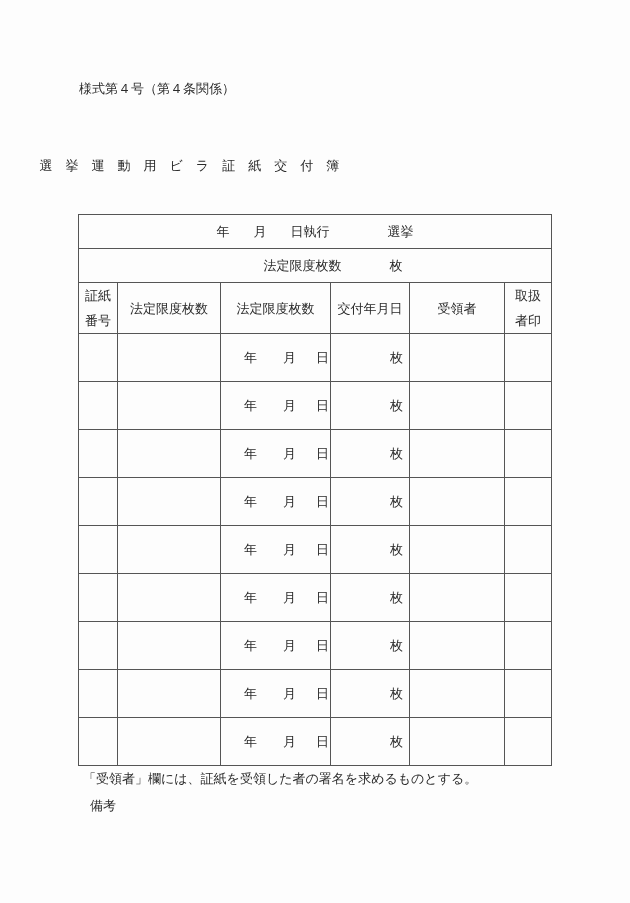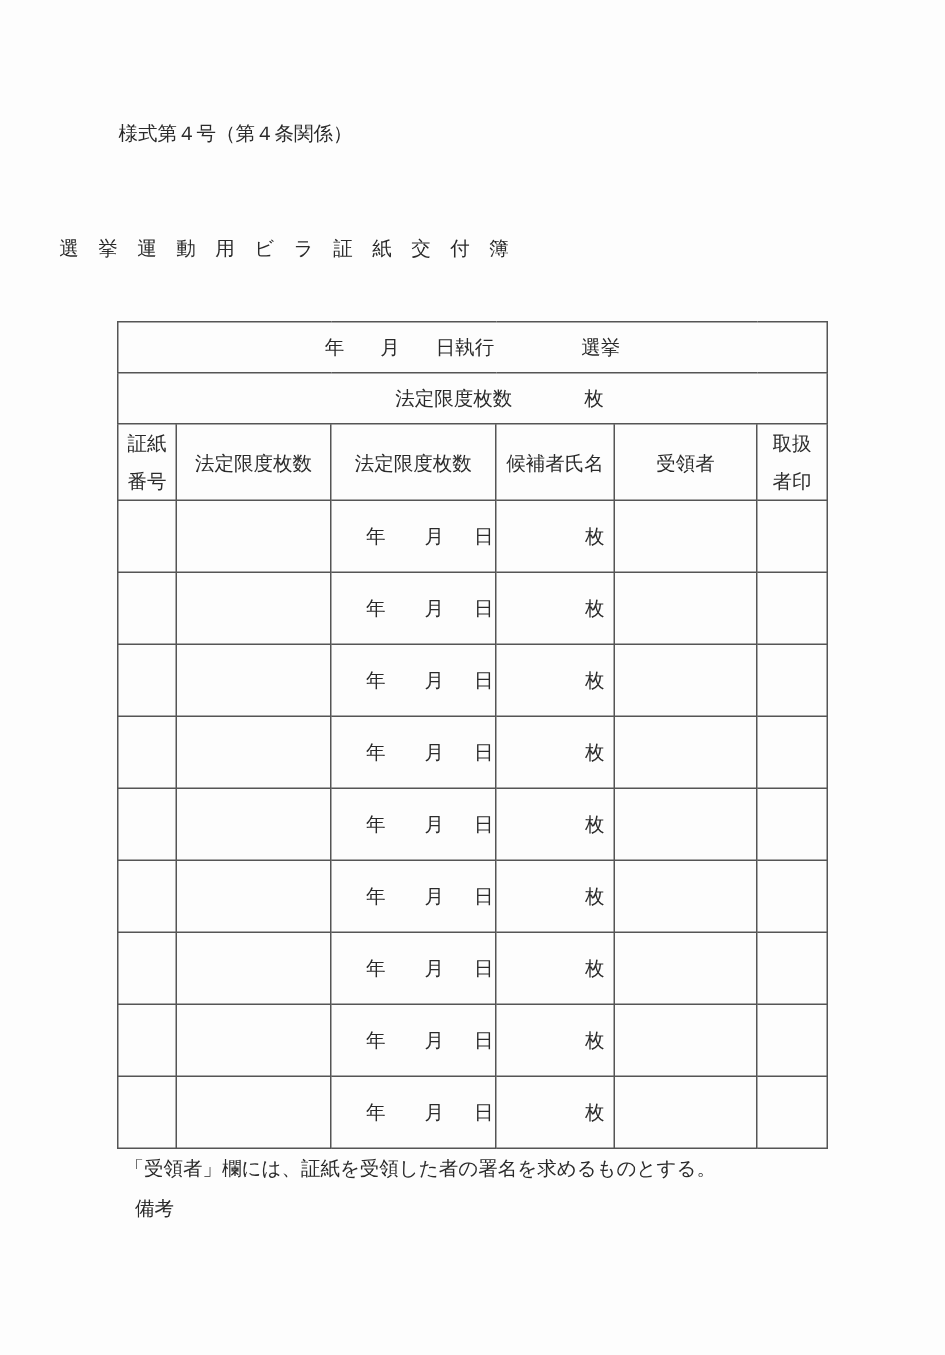--- a/index.html
+++ b/index.html
@@ -66,21 +66,21 @@
   </tr>
   <tr class="r-limit">
     <td colspan="6">
       <span>法定限度枚数</span><span class="gap-lim"></span><span>枚</span>
     </td>
   </tr>
   <tr class="r-head">
     <td><span>証紙</span><br><span>番号</span></td>
     <td>法定限度枚数</td>
     <td>法定限度枚数</td>
-    <td>候補者氏名</td>
+    <td>交付年月日</td>
     <td>受領者</td>
     <td><span>取扱</span><br><span>者印</span></td>
   </tr>
 
   <tr class="r-data">
     <td></td>
     <td></td>
     <td class="date-cell">
           <span class="y">年</span>
           <span class="m">月</span>

